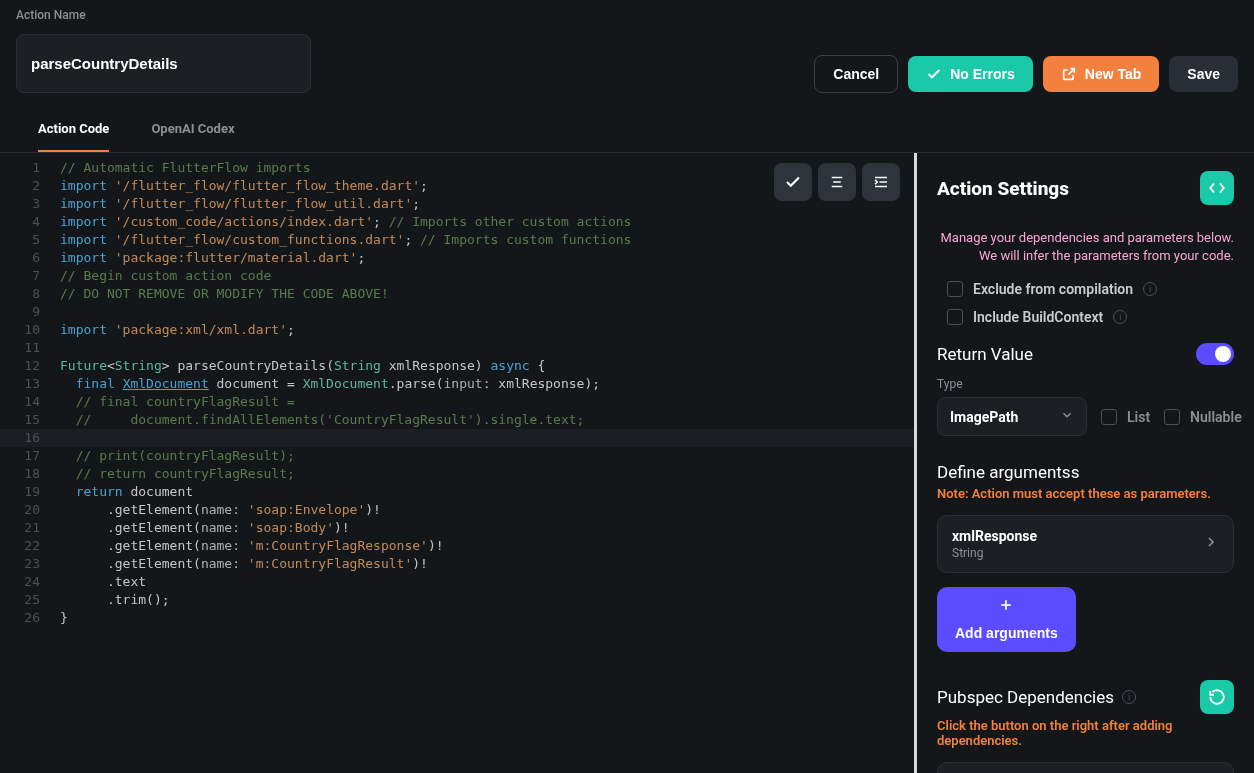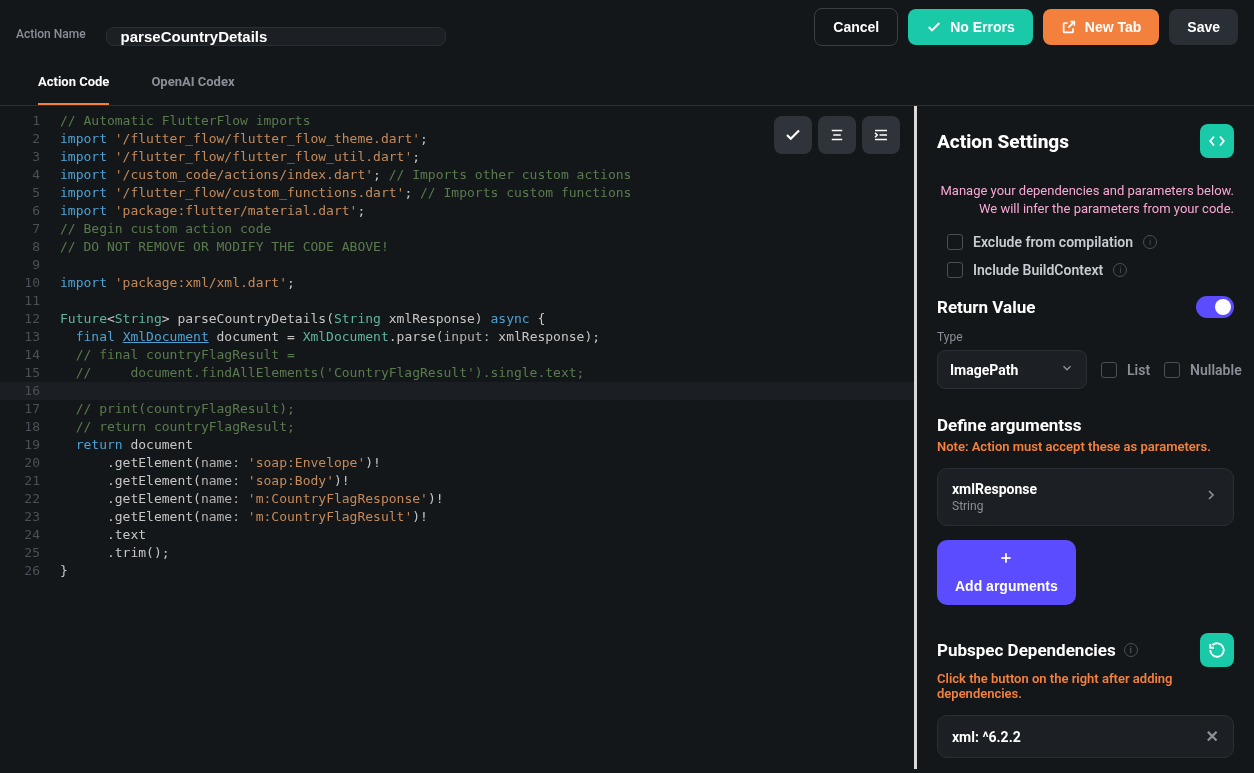--- a/index.html
+++ b/index.html
@@ -10,28 +10,28 @@
     width: 1254px;
     height: 773px;
     overflow: hidden;
   }
   .top-bar {
     display: flex;
     align-items: flex-end;
     justify-content: space-between;
     padding: 8px 16px 14px 16px;
   }
-  .top-left { display: flex; flex-direction: row; gap: 20px; }
+  .top-left { display: flex; flex-direction: column; gap: 12px; }
   .field-label { font-size: 12px; color: #8a8f98; font-weight: 500; }
   .input-box {
     background: #1c2024;
     border: 1px solid #2a2f35;
     border-radius: 8px;
-    padding: 0 14px;
-    width: 340px;
+    padding: 20px 14px;
+    width: 295px;
     color: #fff;
     font-size: 15px;
     font-weight: 700;
   }
   .top-right { display: flex; gap: 10px; align-items: center; }
   .btn {
     border: none;
     border-radius: 8px;
     padding: 10px 18px;
     font-size: 14px;
@@ -129,21 +129,21 @@
   .check-row { display: flex; align-items: center; gap: 10px; margin-bottom: 12px; margin-left: 10px; }
   .checkbox {
     width: 16px; height: 16px;
     border: 1.5px solid #4b5057;
     border-radius: 3px;
     flex-shrink: 0;
   }
   .check-label { font-size: 14px; color: #c8ccd2; font-weight: 600; }
   .info-icon { width: 14px; height: 14px; border: 1px solid #4b5057; border-radius: 50%; display: inline-flex; align-items: center; justify-content: center; font-size: 9px; color: #4b5057; }
   .section-row { display: flex; justify-content: space-between; align-items: center; margin-top: 18px; }
-  .section-title { font-size: 17px; font-weight: 700; color: #fff; }
+  .section-title { font-size: 17px; font-weight: 400; color: #fff; }
   .toggle {
     width: 38px; height: 22px;
     background: #5b4cff;
     border-radius: 11px;
     position: relative;
     cursor: pointer;
   }
   .toggle::after {
     content: "";
     position: absolute;

